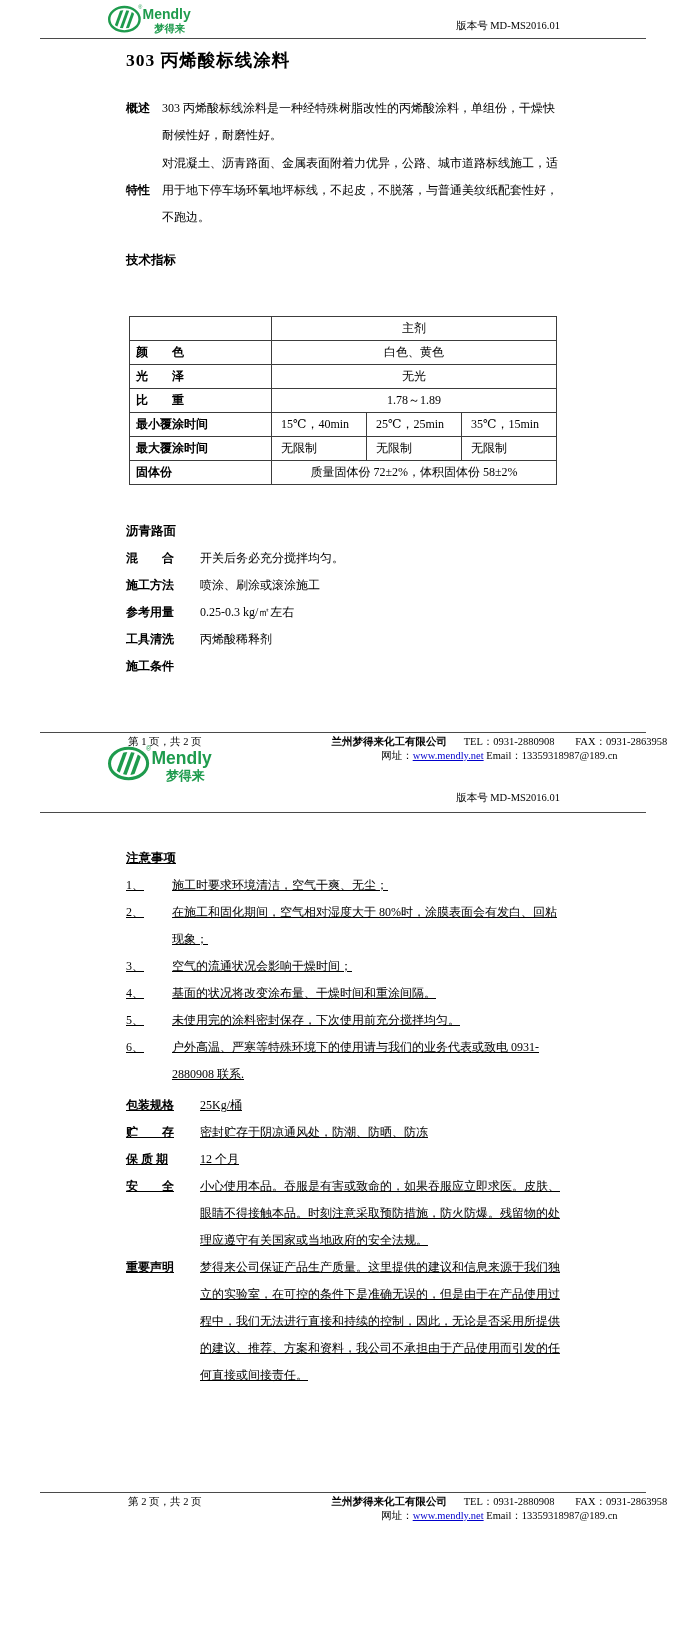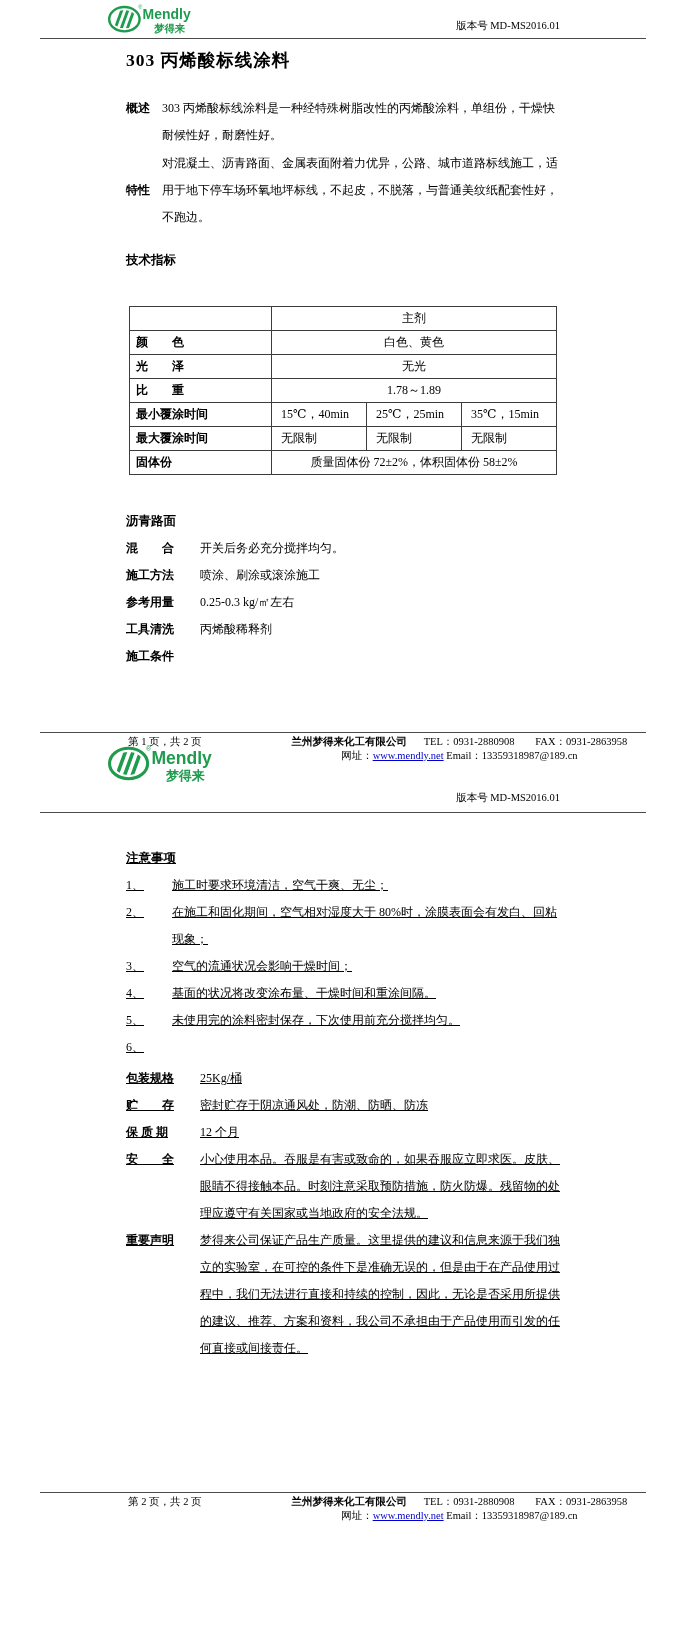--- a/index.html
+++ b/index.html
@@ -58,21 +58,21 @@
 
   
   .note { display: flex; align-items: flex-start; }
   .note .num { flex: 0 0 46px; }
   .note .txt { flex: 1 1 auto; }
 
   
   .footer { position: absolute; left: 40px; width: 606px; border-top: 1px solid #4a4a4a; padding-top: 2px; }
   .p1 .footer { top: 732px; }
   .p2 .footer { top: 752px; }
-  .footer-inner { display: flex; align-items: flex-start; font-size: 10.5px; line-height: 14px; }
+  .footer-inner { display: flex; align-items: flex-start; font-size: 10.5px; line-height: 14px; gap: 40px; }
   .footer .pagenum { margin-left: 88px; white-space: nowrap; }
   .footer .cblock { margin-left: 90px; text-align: center; }
   .footer .crow1 { white-space: nowrap; }
   .footer .crow1 .company { font-weight: bold; }
   .footer .crow1 .tel { margin-left: 14px; }
   .footer .crow1 .fax { margin-left: 18px; }
   .footer .crow2 { white-space: nowrap; }
   .footer .crow2 .email { }
   .link { color: #0000cc; text-decoration: underline; cursor: pointer; }
 
@@ -110,21 +110,21 @@
       <span class="lbl">概述</span>
       <span class="txt">303 丙烯酸标线涂料是一种经特殊树脂改性的丙烯酸涂料，单组份，干燥快耐候性好，耐磨性好。</span>
     </div>
     <div class="def" style="margin-top:1px;align-items:center;">
       <span class="lbl">特性</span>
       <span class="txt">对混凝土、沥青路面、金属表面附着力优异，公路、城市道路标线施工，适用于地下停车场环氧地坪标线，不起皮，不脱落，与普通美纹纸配套性好，不跑边。</span>
     </div>
     <div class="sec-heading" style="margin-top:16px;">技术指标</div>
   </div>
 
-  <table class="tech" style="margin-top:32px;padding-left:28px;">
+  <table class="tech" style="margin-top:42px;padding-left:28px;">
     <tbody>
         <tr>
       <td class="c1"></td>
       <td class="ctr" colspan="3">主剂</td>
     </tr>
     <tr>
       <td class="c1">颜　　色</td>
       <td class="ctr" colspan="3">白色、黄色</td>
     </tr>
     <tr>
@@ -235,20 +235,21 @@
     <div class="note">
       <span class="num">4、</span>
       <span class="txt">基面的状况将改变涂布量、干燥时间和重涂间隔。</span>
     </div>
     <div class="note">
       <span class="num">5、</span>
       <span class="txt">未使用完的涂料密封保存，下次使用前充分搅拌均匀。</span>
     </div>
     <div class="note">
       <span class="num">6、</span>
+      <span class="txt">户外高温、严寒等特殊环境下的使用请与我们的业务代表或致电 0931-2880908 联系.</span>
     </div>
 
     <div class="def def-wide" style="margin-top:4px;">
       <span class="lbl">包装规格</span>
       <span class="txt">25Kg/桶</span>
     </div>
     <div class="def def-wide">
       <span class="lbl">贮　　存</span>
       <span class="txt">密封贮存于阴凉通风处，防潮、防晒、防冻</span>
     </div>

